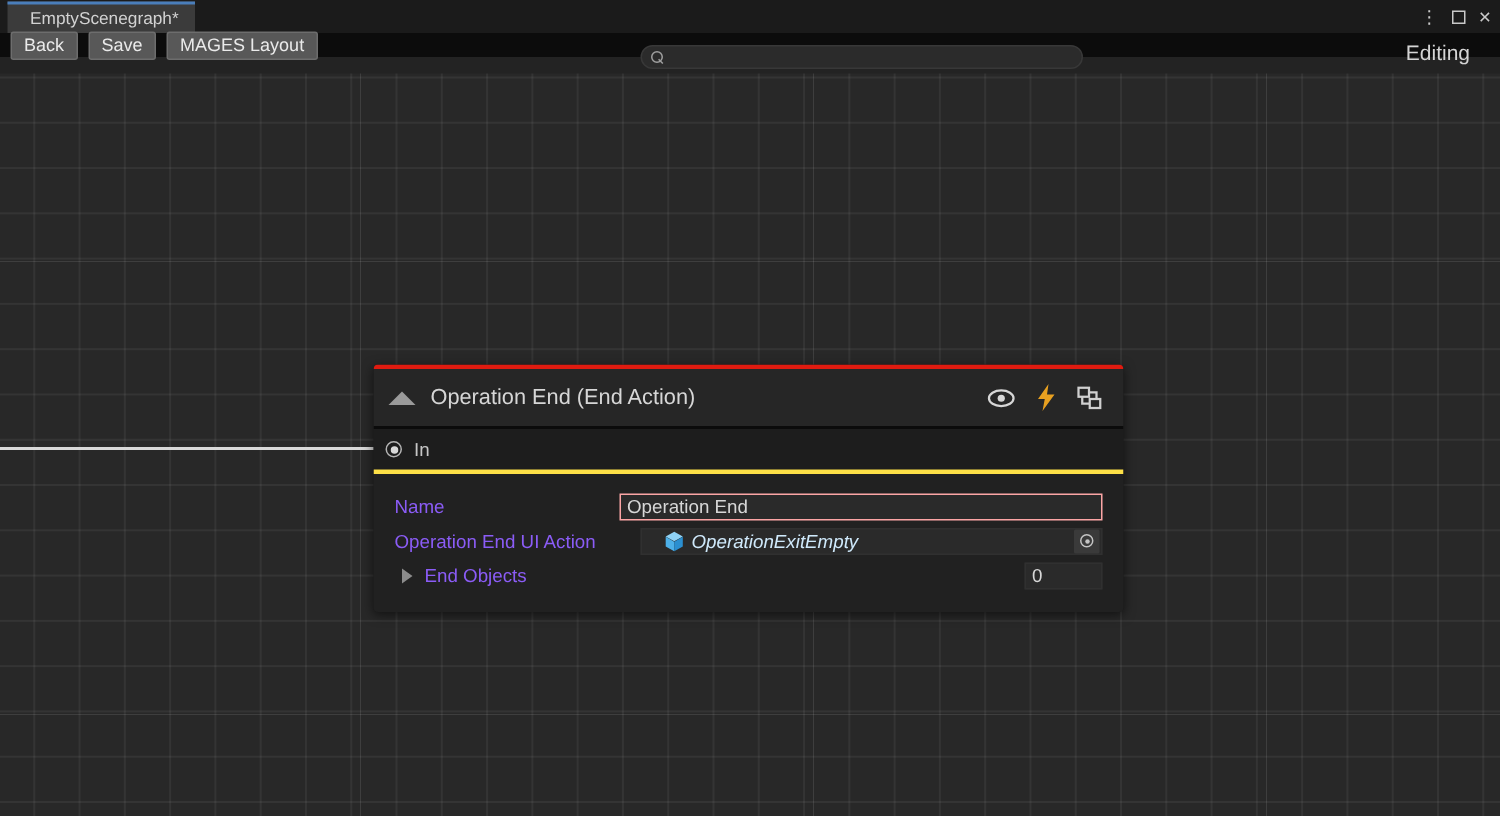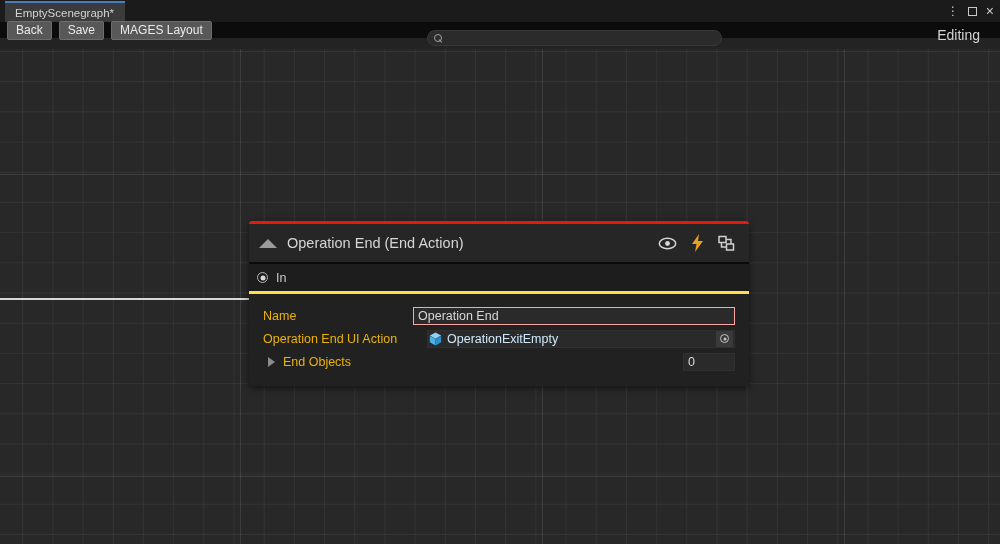--- a/index.html
+++ b/index.html
@@ -12,21 +12,21 @@
   }
   #app { position: relative; width: 1000px; height: 544px; background: #232323; }
 
   
   .titlebar {
     position: absolute; left: 0; top: 0; width: 1000px; height: 22px;
     background: #1b1b1b;
   }
   .tab {
     position: absolute; left: 5px; top: 1px; height: 21px;
-    padding: 0 11px 0 10px;
+    padding: 0 11px 0 15px;
     background: #3b3b3b;
     border-top: 2px solid #4a7ebb;
     display: flex; align-items: center;
     font-size: 11.5px; color: #d2d2d2;
     white-space: nowrap;
   }
   .win-ctrls {
     position: absolute; right: 6px; top: 0; height: 22px;
     display: flex; align-items: center; gap: 9px;
   }
@@ -107,21 +107,21 @@
 
   
   .wire {
     position: absolute; left: 0; top: 249px;
     width: 250px; height: 2px;
     background: #d8d8d8;
   }
 
   
   .node {
-    position: absolute; left: 249px; top: 172px;
+    position: absolute; left: 249px; top: 194px;
     width: 500px;
     background: #1e1e1e;
     border-radius: 3px;
     box-shadow: 0 2px 7px rgba(0,0,0,0.55);
     overflow: hidden;
   }
   .node-accent { height: 3px; background: #e01b10; }
   .node-header {
     height: 40px; background: #262626;
     display: flex; align-items: center;
@@ -156,37 +156,37 @@
     width: 5px; height: 5px; border-radius: 50%;
     background: #d9d9d9; transform: translate(-50%,-50%);
   }
   .port-label { color: #c6c6c6; font-size: 12.5px; }
 
   .node-body { padding: 11px 14px 12px 14px; background: #212121; }
   .row {
     display: flex; align-items: center; height: 21px; margin-bottom: 2px;
   }
   .row-label {
-    color: #eab308; font-size: 12.5px; white-space: nowrap;
+    color: #8b5cf6; font-size: 12.5px; white-space: nowrap;
   }
   .lbl-name  { width: 150px; }
   .lbl-prefab{ width: 164px; }
 
   .field-text {
     flex: 1; height: 18px; background: #2a2a2a;
     border: 1px solid #fca5a5;
     color: #d7d7d7; font-size: 12.5px;
     display: flex; align-items: center; padding-left: 4px;
     cursor: text;
   }
   .field-obj {
     flex: 1; height: 18px; background: #2a2a2a;
     border: 1px solid #303030;
-    display: flex; align-items: center; padding-left: 1px;
-    position: relative; cursor: pointer;
+    display: flex; align-items: center; padding-left: 15px;
+    position: relative; cursor: pointer; font-style: italic;
   }
   .field-obj .objname { color: #cfe9fb; font-size: 12.5px; margin-left: 5px; }
   .picker {
     position: absolute; right: 1px; top: 0; width: 17px; height: 16px;
     background: #3a3a3a; display: flex; align-items: center; justify-content: center;
     cursor: pointer; border-radius: 1px;
   }
   .picker .ring {
     width: 9px; height: 9px; border-radius: 50%;
     border: 1.4px solid #c4c4c4; position: relative;

